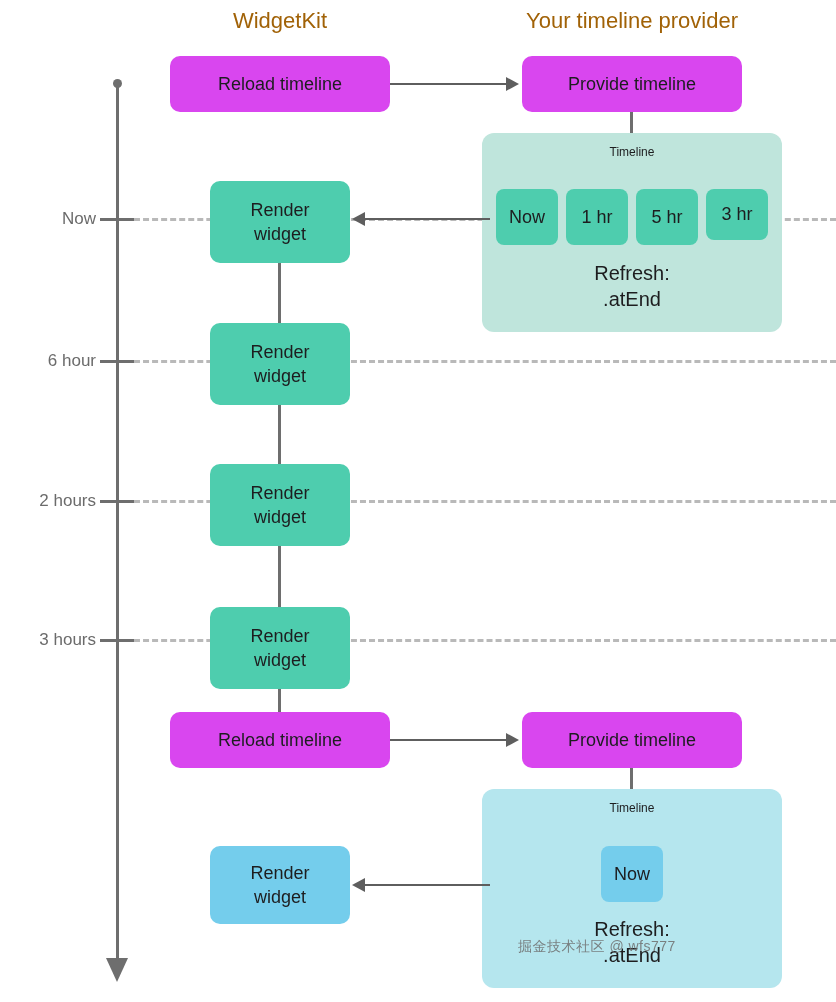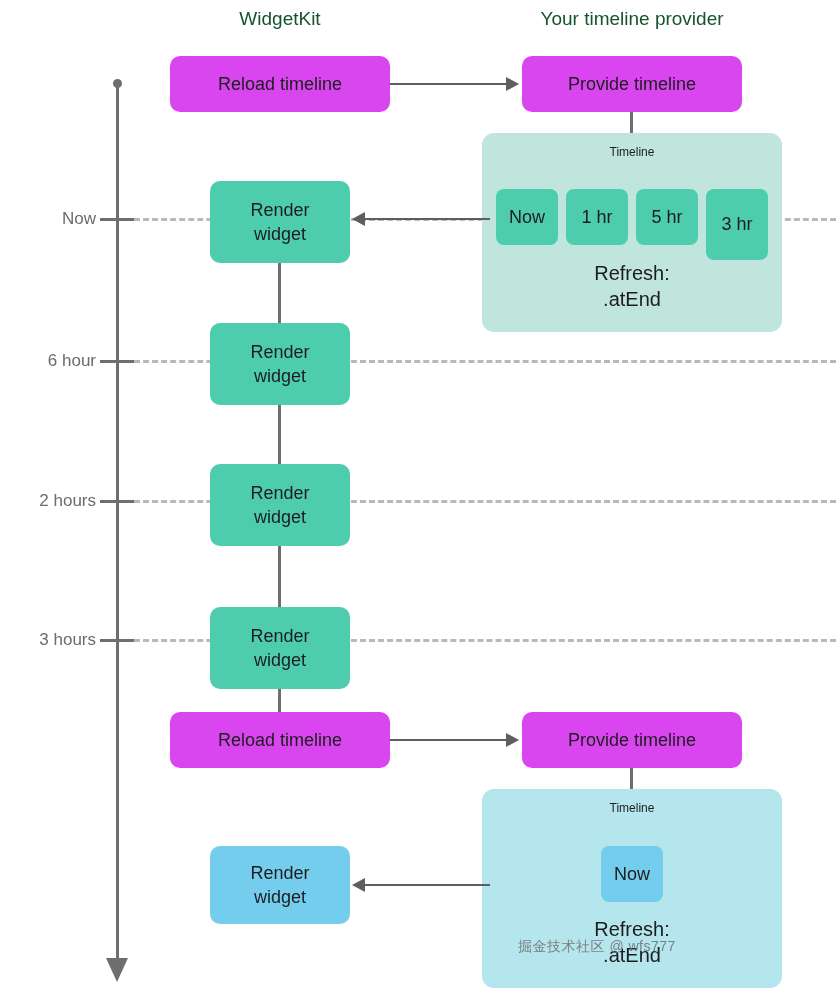--- a/index.html
+++ b/index.html
@@ -16,22 +16,22 @@
     position: relative;
     width: 836px;
     height: 1002px;
     background: #ffffff;
     overflow: hidden;
   }
 
   
   .col-header {
     position: absolute;
-    font-size: 19px;
-    color: #14532d;
+    font-size: 22px;
+    color: #a16207;
     font-weight: 400;
     text-align: center;
     white-space: nowrap;
   }
   #hdr-widgetkit { left: 180px; top: 8px; width: 200px; }
   #hdr-provider  { left: 500px; top: 8px; width: 264px; }
 
   
   .axis-line {
     position: absolute;
@@ -260,21 +260,21 @@
   <div class="node node-grey" style="left:522px; top:56px; width:220px; height:56px;">Provide timeline</div>
 
   <div class="conn-v" style="left:630px; top:112px; height:22px;"></div>
 
   <div class="panel panel-green" style="left:482px; top:133px; width:300px; height:199px;">
     <div class="panel-title" style="top:12px;">Timeline</div>
 
     <div class="chip chip-green" style="left:14px; top:56px; width:62px; height:56px;">Now</div>
     <div class="chip chip-green" style="left:84px; top:56px; width:62px; height:56px;">1 hr</div>
     <div class="chip chip-green" style="left:154px; top:56px; width:62px; height:56px;">5 hr</div>
-    <div class="chip chip-green" style="left:224px; top:56px; width:62px; height:71px;">3 hr</div>
+    <div class="chip chip-green" style="left:224px; top:56px; width:62px; height:51px;">3 hr</div>
 
     <div class="panel-refresh" style="top:126px;">Refresh:</div>
     <div class="panel-refresh" style="top:152px;">.atEnd</div>
   </div>
 
   <div class="conn-h" style="left:365px; top:218px; width:125px;"></div>
   <div class="arrow-left" style="left:352px; top:212px;"></div>
 
   <div class="node node-green" style="left:210px; top:181px; width:140px; height:82px;">
     <span style="white-space:pre-line">Render

